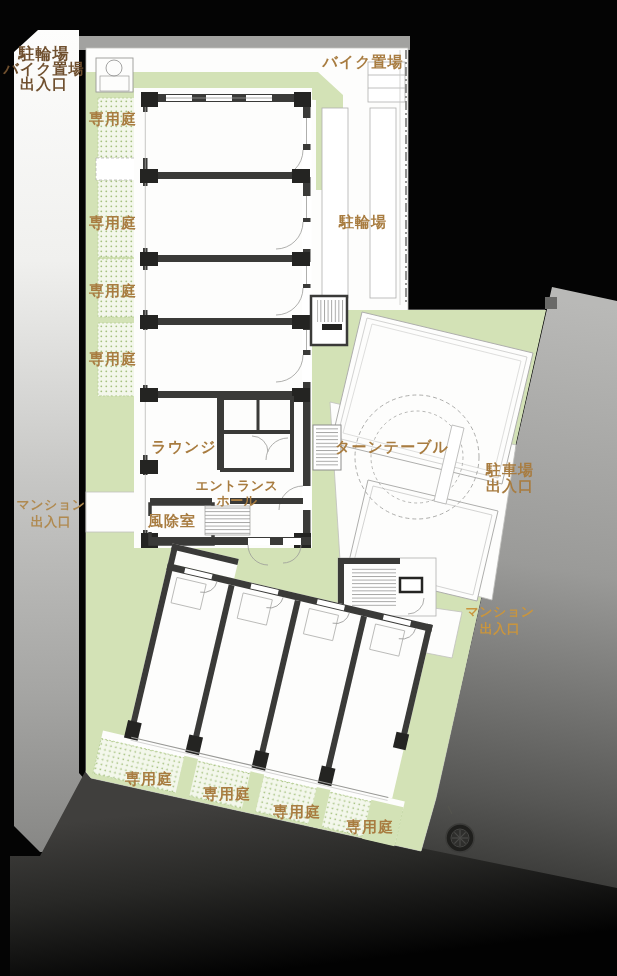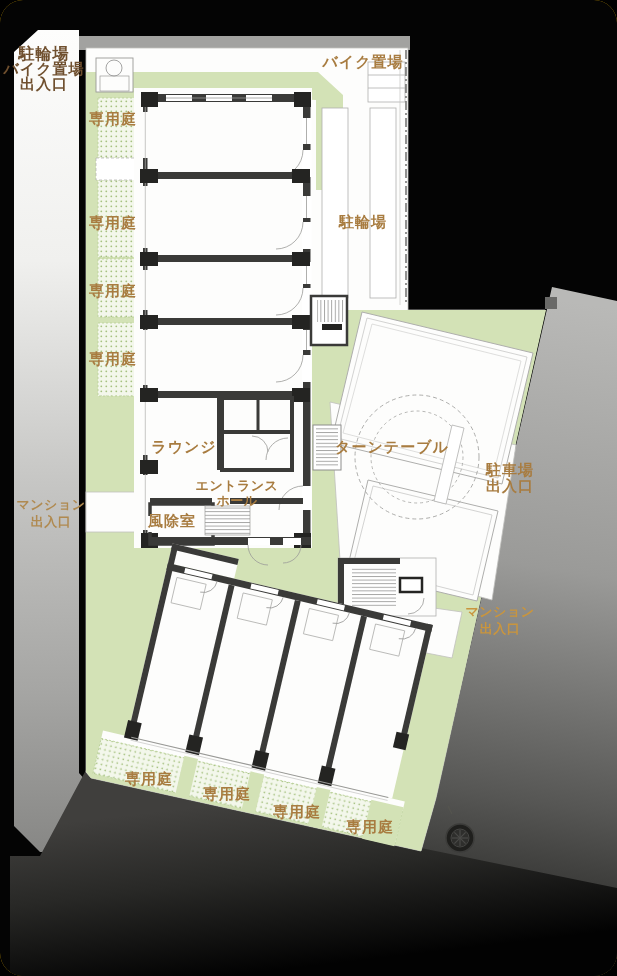--- a/index.html
+++ b/index.html
@@ -1,16 +1,16 @@
 <!DOCTYPE html>
 <html><head>
 <meta charset="utf-8">
 <style>
   html,body{margin:0;padding:0;background:#000;}
-  .stage{position:relative;width:617px;height:976px;background:#eab308;overflow:hidden;border-radius:23px;}
+  .stage{position:relative;width:617px;height:976px;background:#eab308;overflow:hidden;}
   svg{display:block;}
   text{font-family:"Liberation Sans","DejaVu Sans",sans-serif;font-weight:bold;}
   .lbl{font-size:15px;letter-spacing:1px;}
   .lbl-sm{font-size:13px;letter-spacing:0.5px;}
   .lbl-lg{font-size:16px;letter-spacing:1px;}
 </style>
 </head>
 <body>
 
 <div class="stage">

